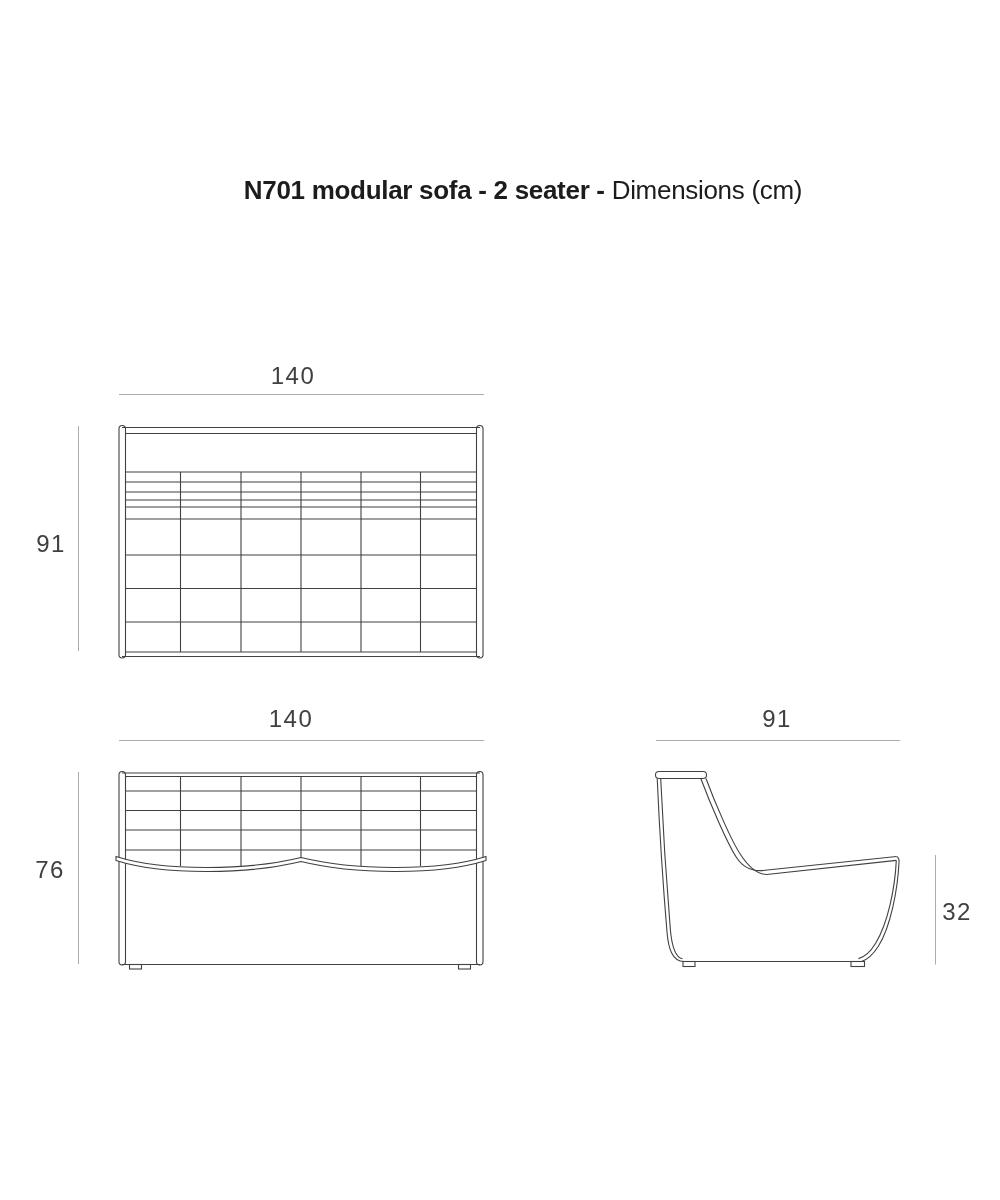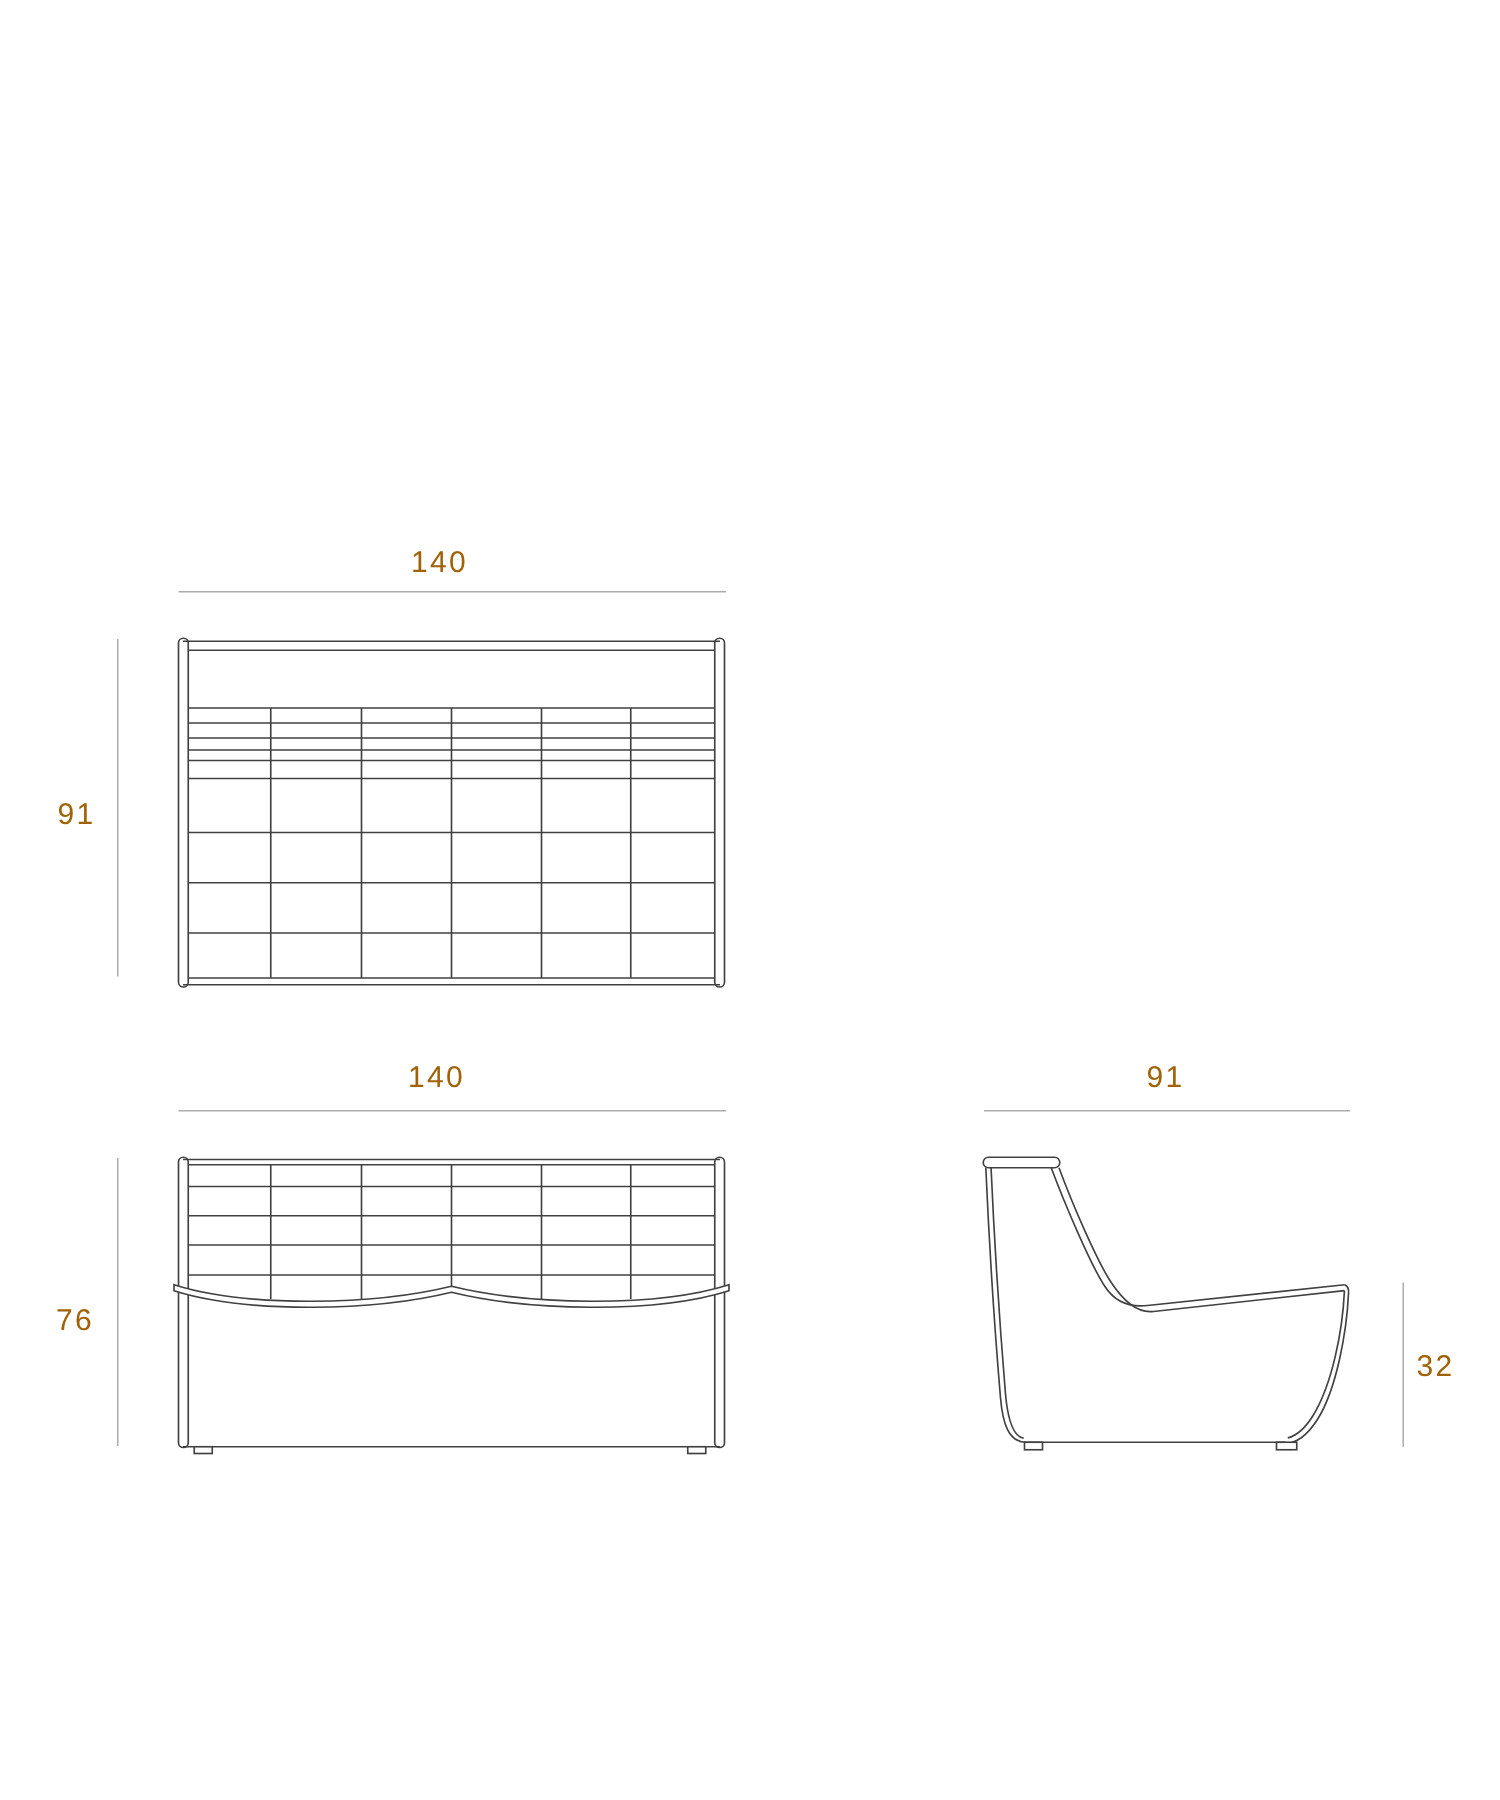--- a/index.html
+++ b/index.html
@@ -18,29 +18,29 @@
     white-space:nowrap;
     font-size:26px;
     letter-spacing:-0.3px;
     color:#1c1c1c;
   }
   .title .bold{font-weight:700;}
   .title .regular{font-weight:400;}
   .dim-label{
     position:absolute;
     transform:translate(-50%,-50%);
-    font-size:20px;
+    font-size:24px;
     letter-spacing:1.5px;
-    color:#a16207;
+    color:#404040;
     white-space:nowrap;
   }
   .lbl-top-width   {left:293px;top:376px;}
   .lbl-top-depth   {left:51px; top:544px;}
   .lbl-front-width {left:291px;top:719px;}
-  .lbl-front-height{left:50px; top:870px;margin-top:11px;}
+  .lbl-front-height{left:50px; top:870px;}
   .lbl-side-depth  {left:777px;top:719px;}
   .lbl-side-seat   {left:957px;top:912px;}
   svg .draw{stroke:#414141;stroke-width:1.1;fill:none;}
   svg .fillwhite{fill:#ffffff;}
   svg .dim{stroke:#ababab;stroke-width:1;fill:none;}
 </style>
 </head>
 <body>
 
 <div id="stage">
@@ -132,20 +132,23 @@
     <g>
       <path class="dim" d="M119,394.5 H484"></path>
       <path class="dim" d="M78.5,426 V651"></path>
       <path class="dim" d="M119,740.5 H484"></path>
       <path class="dim" d="M78.5,772 V964"></path>
       <path class="dim" d="M656,740.5 H900"></path>
       <path class="dim" d="M935.5,855 V964.5"></path>
     </g>
   </svg>
 
+  <div class="title">
+    <span class="bold">N701 modular sofa - 2 seater - </span><span class="regular">Dimensions (cm)</span>
+  </div>
 
   <div class="dim-label lbl-top-width">140</div>
   <div class="dim-label lbl-top-depth">91</div>
   <div class="dim-label lbl-front-width">140</div>
   <div class="dim-label lbl-front-height">76</div>
   <div class="dim-label lbl-side-depth">91</div>
   <div class="dim-label lbl-side-seat">32</div>
 
 </div>
 

